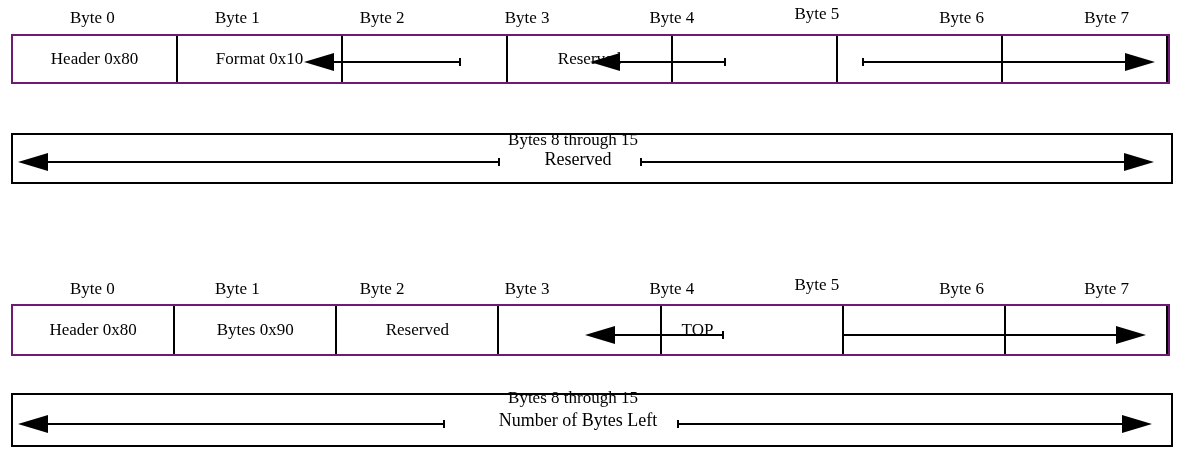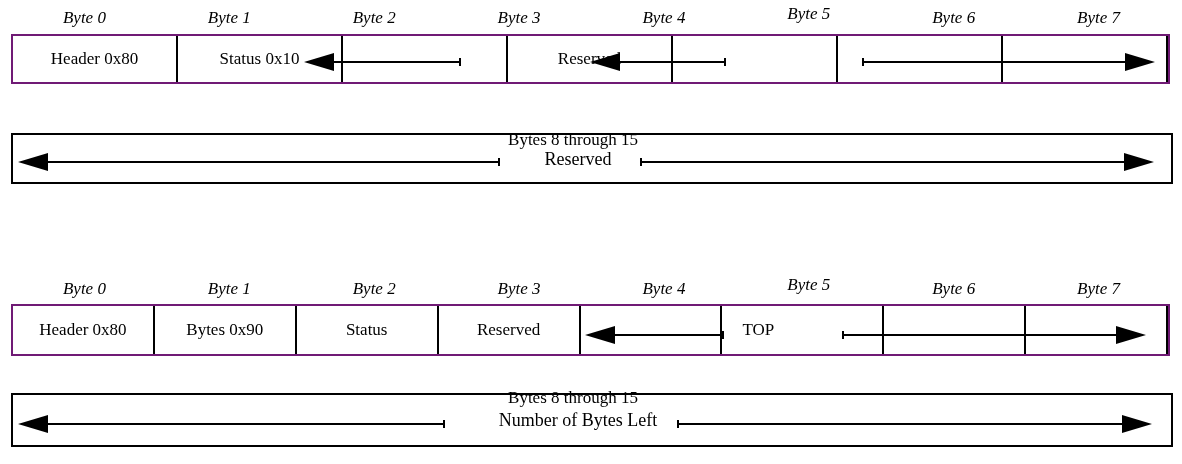--- a/index.html
+++ b/index.html
@@ -4,23 +4,22 @@
 <style>
   html,body{margin:0;padding:0;background:#ffffff;}
   .canvas{
     position:relative;
     width:1182px;height:464px;
     background:#ffffff;color:#000000;
     font-family:"Liberation Serif", serif;
     overflow:hidden;
   }
   .byte-labels{
-    position:absolute;left:12px;width:1159px;height:24px;
+    position:absolute;left:20px;width:1159px;height:24px;
     display:flex;
-    font-style:italic;
   }
   .byte-label{
     flex:1;text-align:center;font-size:17px;line-height:24px;
     white-space:nowrap;
   }
   .raise{transform:translateY(-4px);}
   .byte-grid{
     position:absolute;left:11px;width:1159px;
     border:2px solid #701a75;box-sizing:border-box;
     display:flex;
@@ -61,21 +60,21 @@
     <div class="byte-label">Byte 2</div>
     <div class="byte-label">Byte 3</div>
     <div class="byte-label">Byte 4</div>
     <div class="byte-label raise">Byte 5</div>
     <div class="byte-label">Byte 6</div>
     <div class="byte-label">Byte 7</div>
   </div>
 
   <div class="byte-grid" style="top:34px;height:50px;">
     <div class="cell">Header 0x80</div>
-    <div class="cell">Status 0x10</div>
+    <div class="cell">Format 0x10</div>
     <div class="cell"></div>
     <div class="cell">Reserved</div>
     <div class="cell"></div>
     <div class="cell"></div>
     <div class="cell"></div>
     <svg class="overlay" width="1155" height="46" viewBox="0 0 1155 46">
 
       <polygon points="291,26 321,17 321,35"></polygon>
       <line x1="319" y1="26" x2="447" y2="26"></line>
       <line x1="447" y1="22" x2="447" y2="30"></line>
@@ -111,21 +110,20 @@
     <div class="byte-label">Byte 3</div>
     <div class="byte-label">Byte 4</div>
     <div class="byte-label raise">Byte 5</div>
     <div class="byte-label">Byte 6</div>
     <div class="byte-label">Byte 7</div>
   </div>
 
   <div class="byte-grid" style="top:304px;height:52px;">
     <div class="cell">Header 0x80</div>
     <div class="cell">Bytes 0x90</div>
-    <div class="cell">Status</div>
     <div class="cell">Reserved</div>
     <div class="cell"></div>
     <div class="cell left-pad">TOP</div>
     <div class="cell"></div>
     <div class="cell"></div>
     <svg class="overlay" width="1155" height="48" viewBox="0 0 1155 48">
 
       <polygon points="572,29 602,20 602,38"></polygon>
       <line x1="600" y1="29" x2="710" y2="29"></line>
       <line x1="710" y1="25" x2="710" y2="33"></line>

